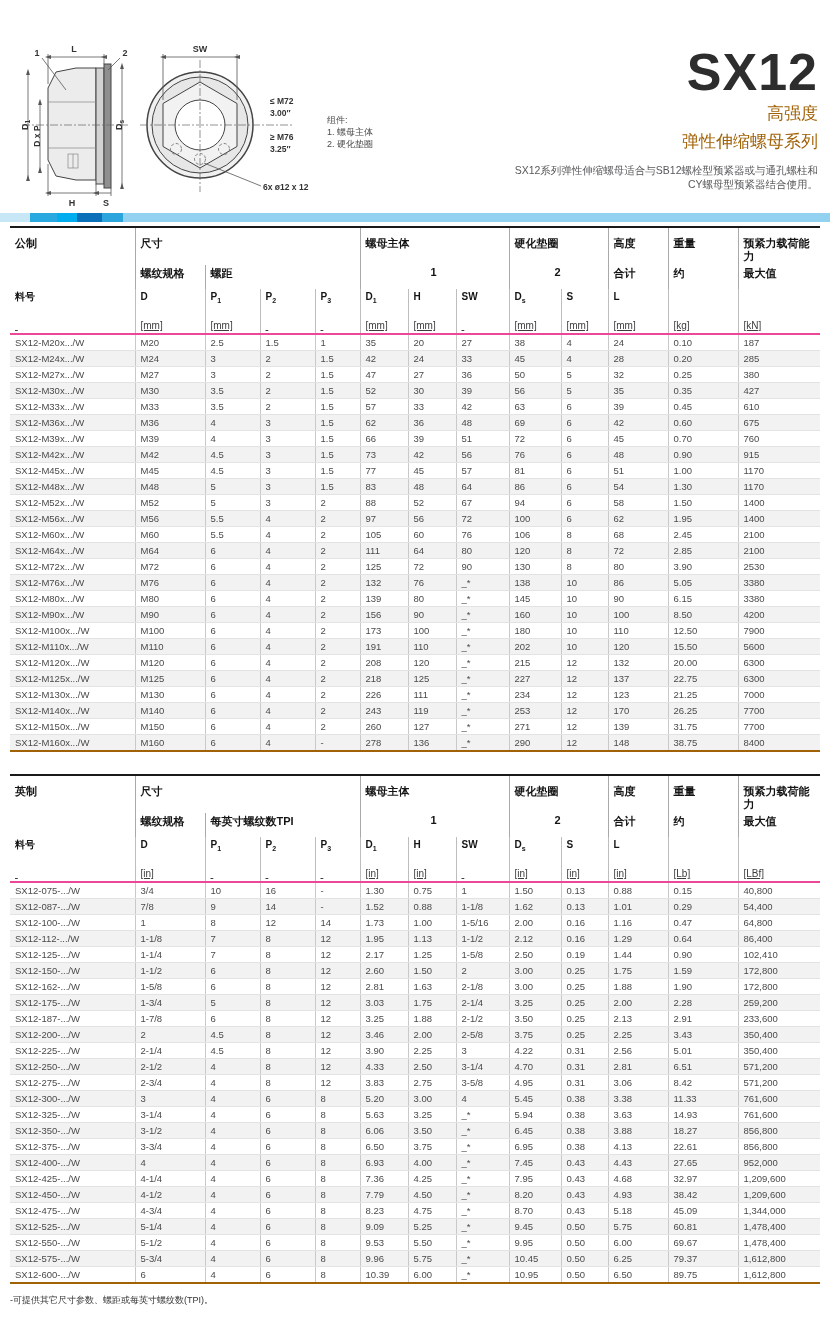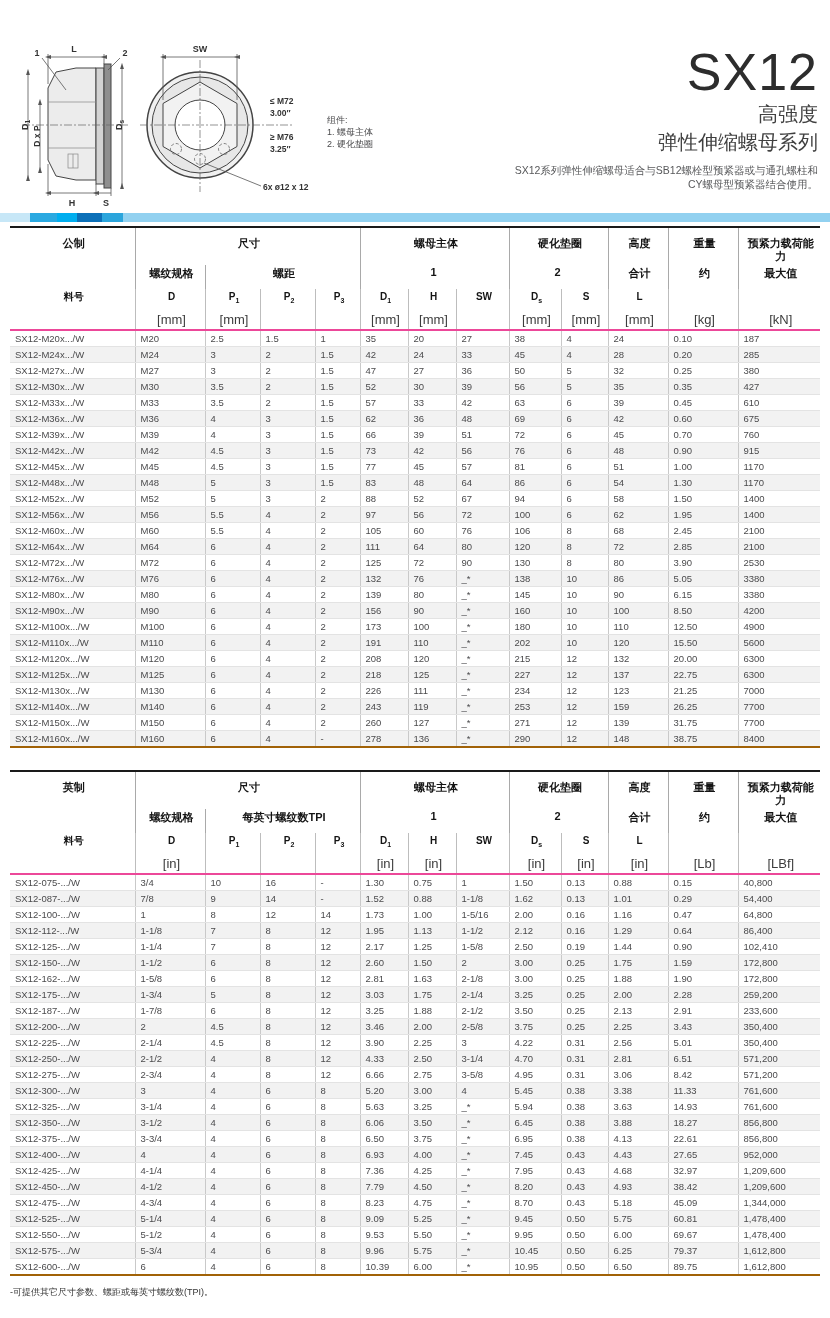--- a/index.html
+++ b/index.html
@@ -7,46 +7,46 @@
   .page{position:relative;width:830px;height:1318px;background:#fff;overflow:hidden;}
 
   
   .top{position:relative;height:213px;}
   .drawings{position:absolute;left:0;top:0;width:420px;height:210px;}
   .drawings svg{position:absolute;}
   #svg-section{left:18px;top:40px;}
   #svg-front{left:135px;top:40px;}
   .legend{position:absolute;left:327px;top:114px;font-size:9px;line-height:12px;color:#4a4a4c;}
   .titleblock{position:absolute;right:12px;top:44px;text-align:right;}
-  .titleblock h1{margin:0;font-size:52px;font-weight:400;letter-spacing:1px;color:#2d2d2d;line-height:56px;}
-  .sub1,.sub2{font-size:20px;color:#404040;line-height:28px;}
+  .titleblock h1{margin:0;font-size:52px;font-weight:700;letter-spacing:1px;color:#2d2d2d;line-height:56px;}
+  .sub1,.sub2{font-size:17px;color:#a16207;line-height:28px;}
   .desc{margin:7px 0 0 0;font-size:10.5px;color:#58595b;line-height:14px;}
 
   
   .decor-bar{position:relative;height:9px;width:830px;display:flex;}
   .decor-bar .base{position:absolute;left:0;top:0;right:0;bottom:0;}
   .decor-bar .seg{position:relative;height:9px;}
 
   
   table.spec{border-collapse:collapse;table-layout:fixed;width:810px;margin:4px 10px 0 10px;border-top:2px solid #1a1a1a;}
   #imperial-table{margin-top:22px;}
   col.c0{width:125px}col.c1{width:70px}col.c2{width:55px}col.c3{width:55px}col.c4{width:45px}
   col.c5{width:48px}col.c6{width:48px}col.c7{width:53px}col.c8{width:52px}col.c9{width:47px}
   col.c10{width:60px}col.c11{width:70px}col.c12{width:82px}
 
-  thead th{text-align:center;font-weight:bold;color:#141414;padding:2px 2px 2px 5px;vertical-align:top;}
+  thead th{text-align:left;font-weight:bold;color:#141414;padding:2px 2px 2px 5px;vertical-align:top;}
   tr.grow1 th{font-size:11px;padding-top:9px;height:19px;line-height:13px;}
   tr.grow2 th{font-size:11px;height:21px;padding-top:1px;}
   th.gb{border-left:1px solid #a9a9a9;}
   th.num{text-align:center;padding-left:0;}
   tr.colrow th{border-bottom:2px solid #ec4899;height:36px;font-size:10px;border-left:1px solid #bdbdbd;}
   tr.colrow th.first{border-left:none;}
   .cline1{height:13px;line-height:12px;}
   .cline1 sub{font-size:7px;}
-  .cunit{display:block;font-weight:normal;font-size:13px;color:#3c3c3c;margin-top:10px;line-height:11px;}
+  .cunit{display:block;font-weight:normal;font-size:10px;color:#3c3c3c;margin-top:16px;line-height:11px;text-decoration:underline;}
 
   tbody td{font-size:9.5px;color:#4a4a4c;padding:2px 0 2px 5px;height:11px;line-height:11px;
            border-left:1px solid #c9c9c9;border-bottom:1px solid #e3e3e3;white-space:nowrap;overflow:hidden;}
   tbody td.c0{border-left:none;}
   tbody tr:nth-child(even){background:#f2f2f2;}
   tbody tr:last-child td{border-bottom:2px solid #a16207;}
 
   
   .notes{margin:10px 0 0 10px;font-size:9px;line-height:12.5px;color:#333;}
   .thin{stroke:#888;stroke-width:0.7;fill:none;}
@@ -530,21 +530,21 @@
           <td class="c2">6</td>
           <td class="c3">4</td>
           <td class="c4">2</td>
           <td class="c5">173</td>
           <td class="c6">100</td>
           <td class="c7">_*</td>
           <td class="c8">180</td>
           <td class="c9">10</td>
           <td class="c10">110</td>
           <td class="c11">12.50</td>
-          <td class="c12">4900</td>
+          <td class="c12">7900</td>
         </tr>
         <tr>
           <td class="c0">SX12-M110x.../W</td>
           <td class="c1">M110</td>
           <td class="c2">6</td>
           <td class="c3">4</td>
           <td class="c4">2</td>
           <td class="c5">191</td>
           <td class="c6">110</td>
           <td class="c7">_*</td>
@@ -603,21 +603,21 @@
           <td class="c0">SX12-M140x.../W</td>
           <td class="c1">M140</td>
           <td class="c2">6</td>
           <td class="c3">4</td>
           <td class="c4">2</td>
           <td class="c5">243</td>
           <td class="c6">119</td>
           <td class="c7">_*</td>
           <td class="c8">253</td>
           <td class="c9">12</td>
-          <td class="c10">159</td>
+          <td class="c10">170</td>
           <td class="c11">26.25</td>
           <td class="c12">7700</td>
         </tr>
         <tr>
           <td class="c0">SX12-M150x.../W</td>
           <td class="c1">M150</td>
           <td class="c2">6</td>
           <td class="c3">4</td>
           <td class="c4">2</td>
           <td class="c5">260</td>
@@ -918,21 +918,21 @@
           <td class="c10">2.81</td>
           <td class="c11">6.51</td>
           <td class="c12">571,200</td>
         </tr>
         <tr>
           <td class="c0">SX12-275-.../W</td>
           <td class="c1">2-3/4</td>
           <td class="c2">4</td>
           <td class="c3">8</td>
           <td class="c4">12</td>
-          <td class="c5">6.66</td>
+          <td class="c5">3.83</td>
           <td class="c6">2.75</td>
           <td class="c7">3-5/8</td>
           <td class="c8">4.95</td>
           <td class="c9">0.31</td>
           <td class="c10">3.06</td>
           <td class="c11">8.42</td>
           <td class="c12">571,200</td>
         </tr>
         <tr>
           <td class="c0">SX12-300-.../W</td>

